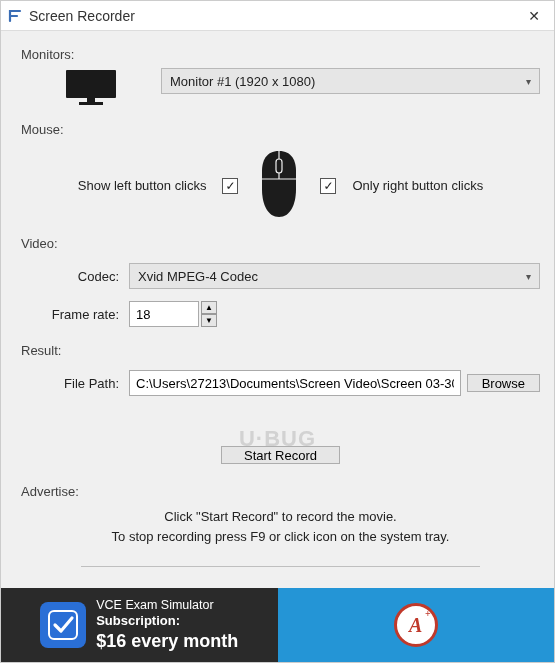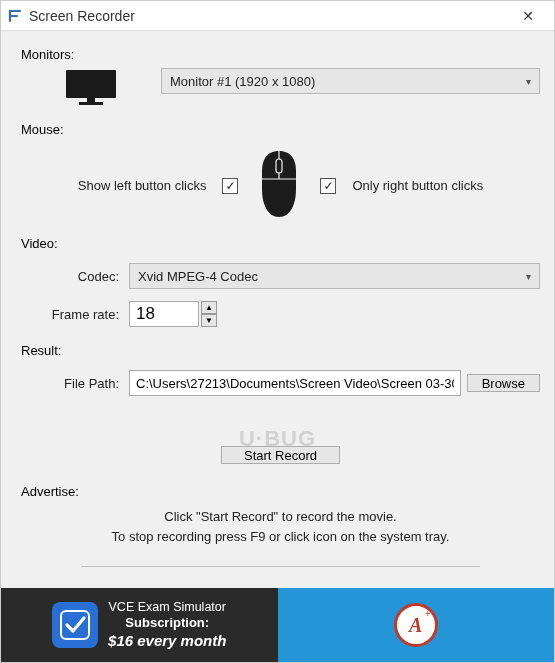--- a/index.html
+++ b/index.html
@@ -19,21 +19,21 @@
     background: #f0f0f0;
     border: 1px solid #ccc;
     display: flex;
     flex-direction: column;
   }
   .titlebar {
     height: 30px;
     background: #fff;
     display: flex;
     align-items: center;
-    padding: 0 6px 0 6px;
+    padding: 0 0 0 6px;
     border-bottom: 1px solid #ddd;
   }
   .titlebar .app-icon {
     width: 16px; height: 16px;
     margin-right: 6px;
     color: #3a6db5;
   }
   .titlebar .title {
     flex: 1;
     font-size: 14px;
@@ -49,21 +49,21 @@
   }
   .content {
     flex: 1;
     padding: 10px 14px 0 20px;
     display: flex;
     flex-direction: column;
     position: relative;
   }
   .section-label {
     font-size: 13px;
-    color: #000000;
+    color: #404040;
     margin-top: 6px;
     margin-bottom: 6px;
   }
   .monitor-row {
     display: flex;
     align-items: flex-start;
     margin-bottom: 8px;
   }
   .monitor-pic {
     width: 140px;
@@ -121,21 +121,21 @@
   }
   .spinner {
     display: flex;
     align-items: stretch;
   }
   .spinner input {
     width: 70px;
     height: 26px;
     border: 1px solid #aaa;
     padding: 0 6px;
-    font-size: 17px;
+    font-size: 13px;
     background: #fff;
   }
   .spinner .btns {
     display: flex;
     flex-direction: column;
     margin-left: 2px;
   }
   .spinner .btns button {
     width: 16px; height: 13px;
     font-size: 8px;
@@ -204,26 +204,25 @@
     justify-content: center;
     color: #fff;
     cursor: pointer;
     gap: 10px;
   }
   .banner .left { background: #2a2a2a; }
   .banner .right { background: #2495d6; }
   .banner .txt {
     display: flex;
     flex-direction: column;
-    align-items: center;
     line-height: 1.25;
   }
   .banner .txt .l1 { font-size: 12.5px; }
   .banner .txt .l2 { font-size: 13px; font-weight: bold; }
-  .banner .txt .l3 { font-size: 15px; font-weight: bold; font-style: italic; }
+  .banner .txt .l3 { font-size: 18px; font-weight: bold; }
   .banner .txt .r1 { font-size: 13px; font-weight: bold; }
   .banner .txt .r2 { font-size: 16px; font-weight: bold; }
   .banner .txt .r3 { font-size: 14px; font-weight: bold; }
   .banner-icon-left {
     width: 46px; height: 46px;
     border-radius: 8px;
     background: #2a6fd6;
     display: flex;
     align-items: center;
     justify-content: center;

